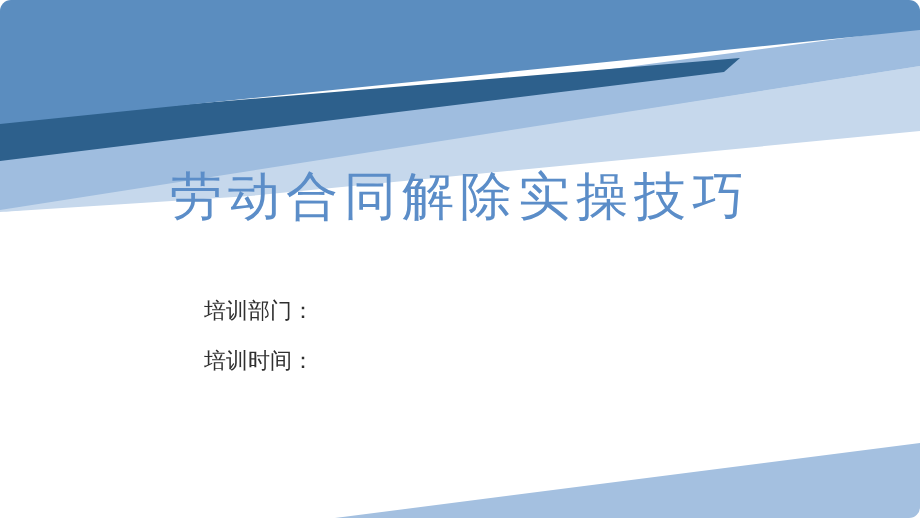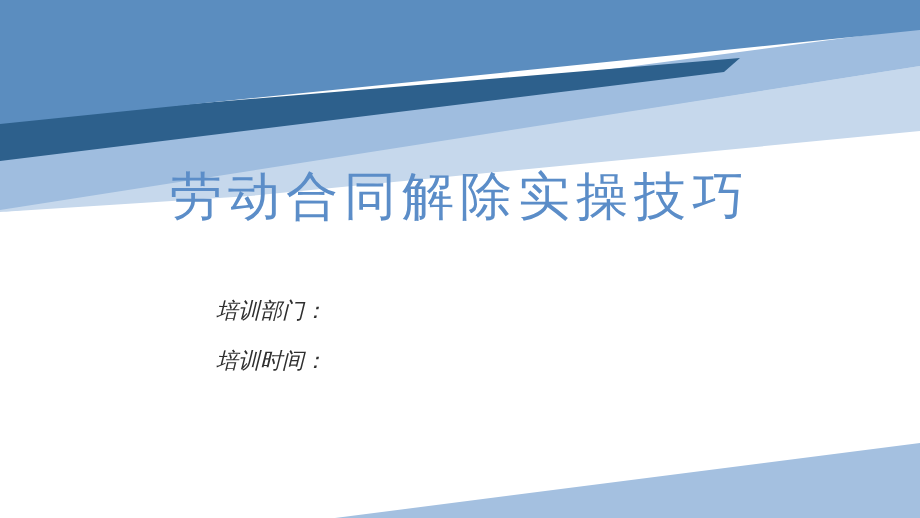--- a/index.html
+++ b/index.html
@@ -9,20 +9,21 @@
   }
   body {
     font-family: "DejaVu Sans", "Liberation Sans", sans-serif;
   }
   #slide {
     position: relative;
     width: 920px;
     height: 518px;
     background: #ffffff;
     overflow: hidden;
+    border-radius: 11px;
   }
   #deco-layer {
     position: absolute;
     left: 0;
     top: 0;
     width: 920px;
     height: 518px;
     pointer-events: none;
   }
   #title-block {
@@ -36,24 +37,23 @@
     display: inline-block;
     font-size: 52px;
     line-height: 1.08;
     font-weight: 400;
     letter-spacing: 6px;
     white-space: nowrap;
     font-family: "DejaVu Sans", "Liberation Sans", sans-serif;
   }
   #subtitle-block {
     position: absolute;
-    left: 216px;
+    left: 204px;
     top: 300px;
     width: 420px;
-    font-style: italic;
   }
   .subtitle-line {
     font-size: 22px;
     line-height: 1.0;
     font-weight: 400;
     margin: 0 0 28px 0;
     white-space: pre;
     font-family: "DejaVu Sans", "Liberation Sans", sans-serif;
   }
   .subtitle-line:last-child {

